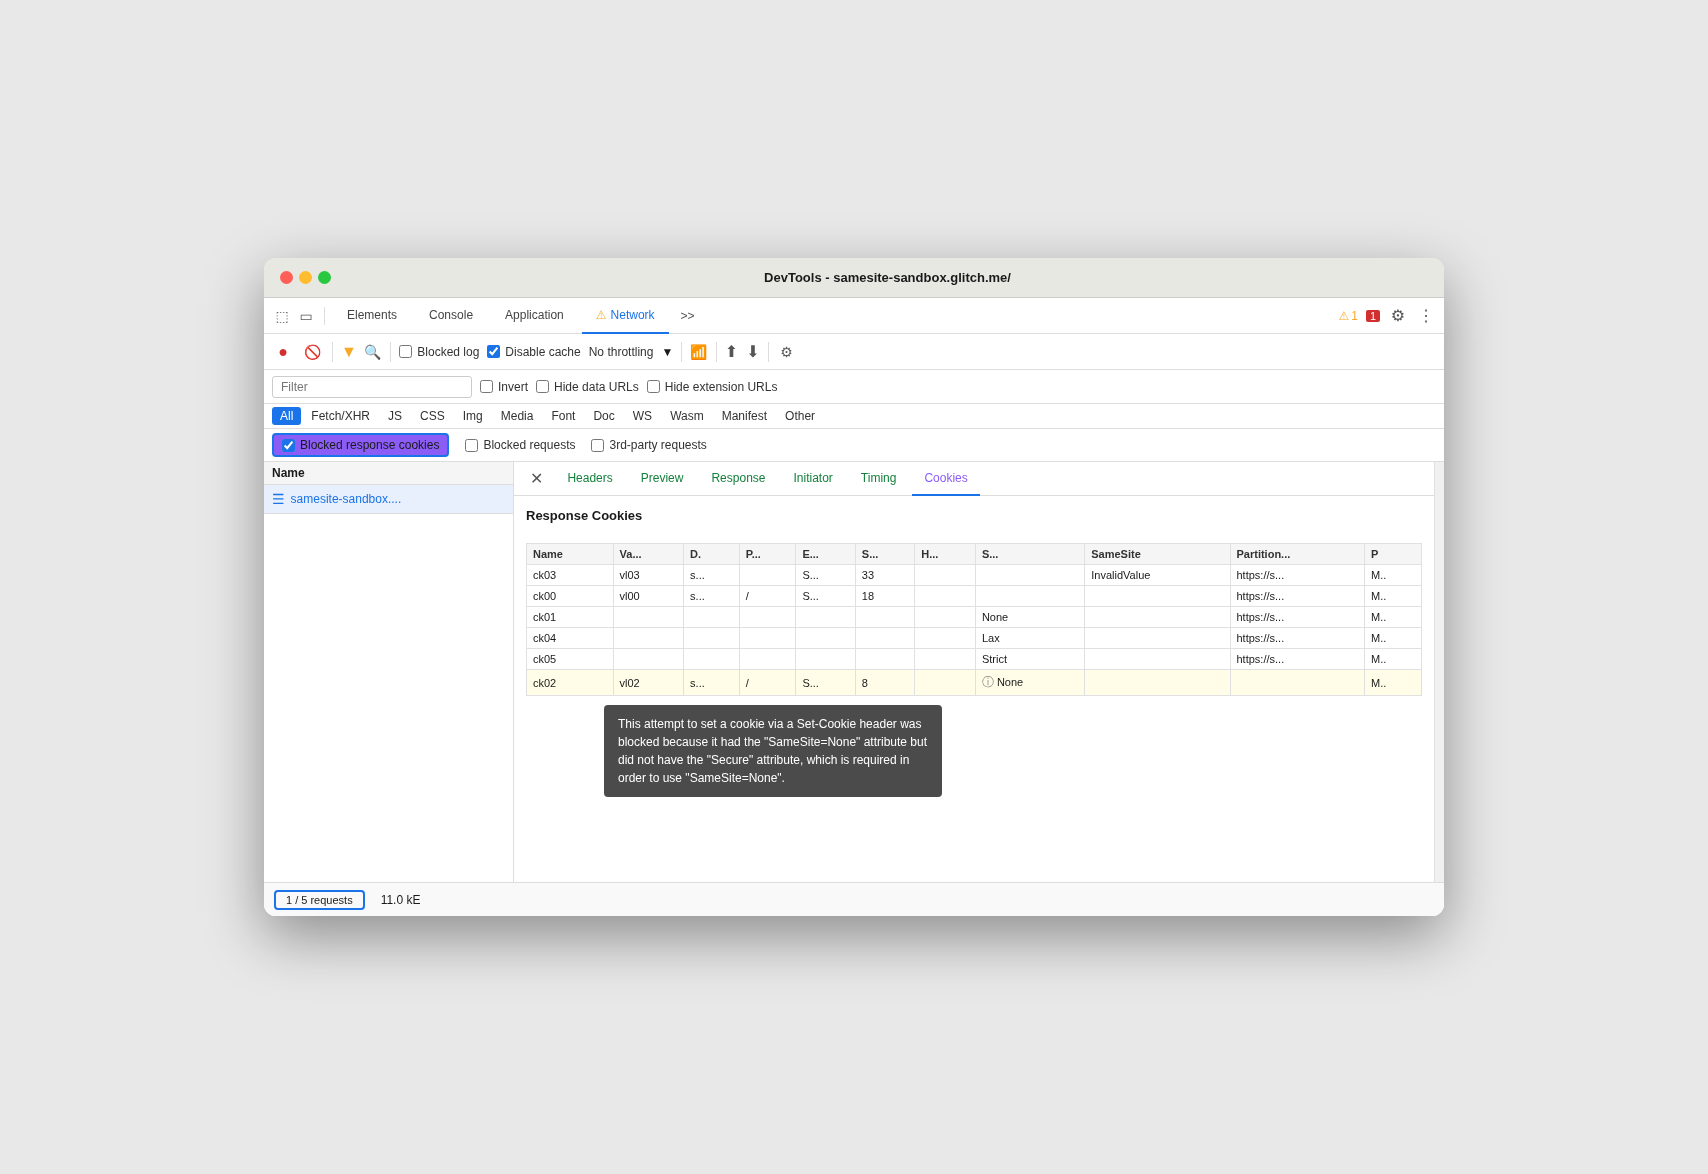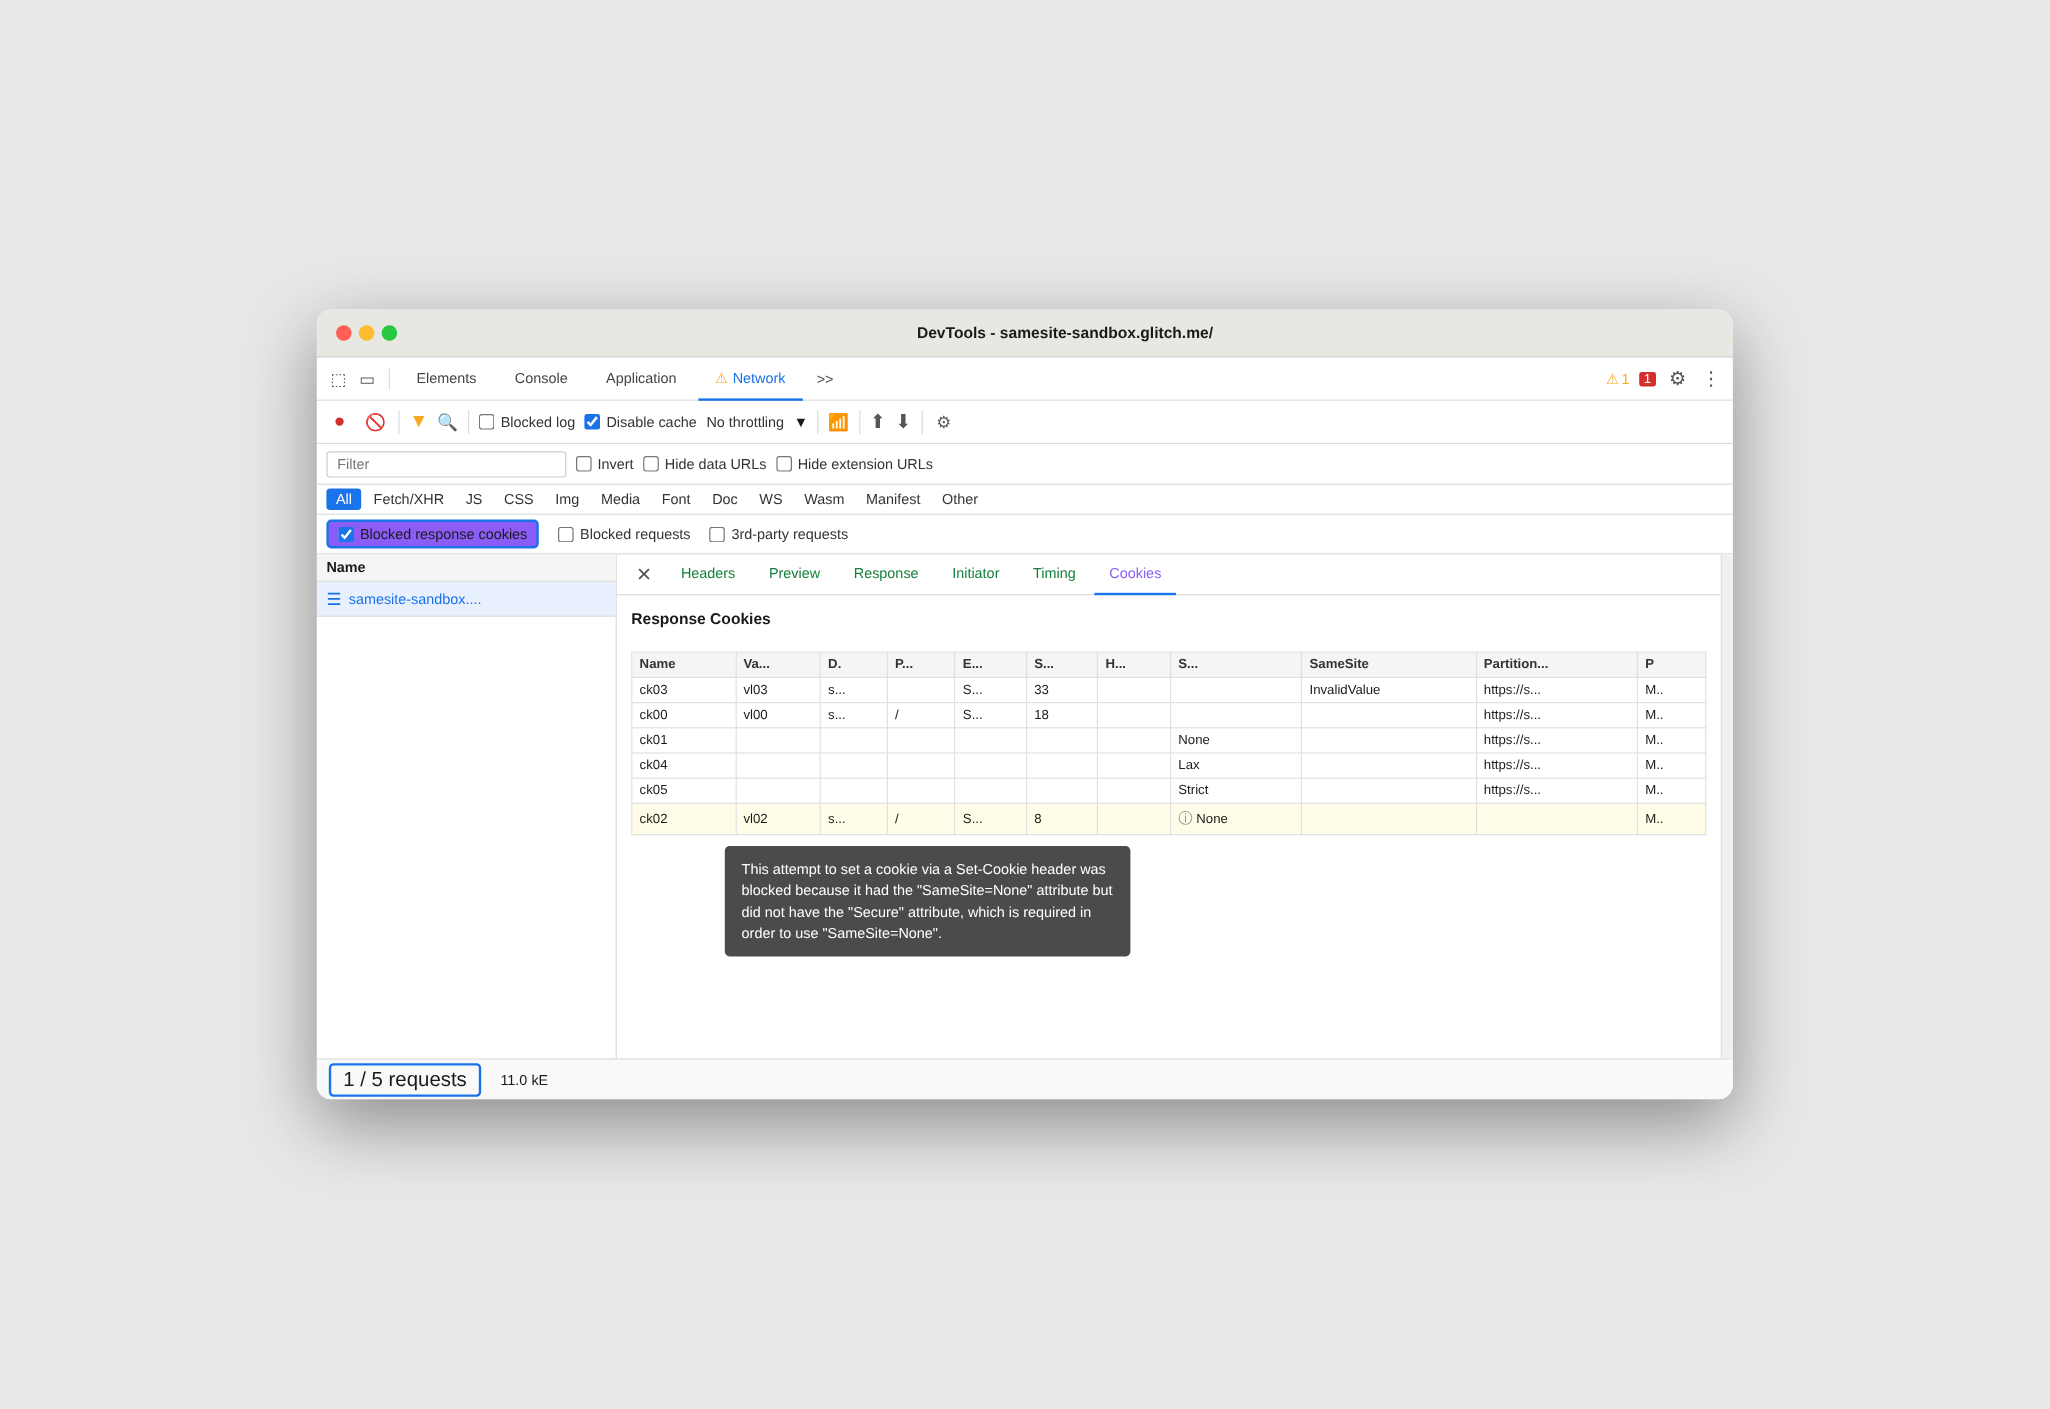--- a/index.html
+++ b/index.html
@@ -353,21 +353,21 @@
     .statusbar {
       display: flex;
       align-items: center;
       border-top: 1px solid #ddd;
       padding: 6px 10px;
       gap: 16px;
       height: 34px;
       background: #f9f9f9;
     }
     .status-requests {
-      font-size: 17px;
+      font-size: 11px;
       color: #1a1a1a;
       border: 2px solid #1a73e8;
       border-radius: 4px;
       padding: 2px 10px;
     }
     .status-size {
       font-size: 12px;
       color: #1a1a1a;
     }
     

